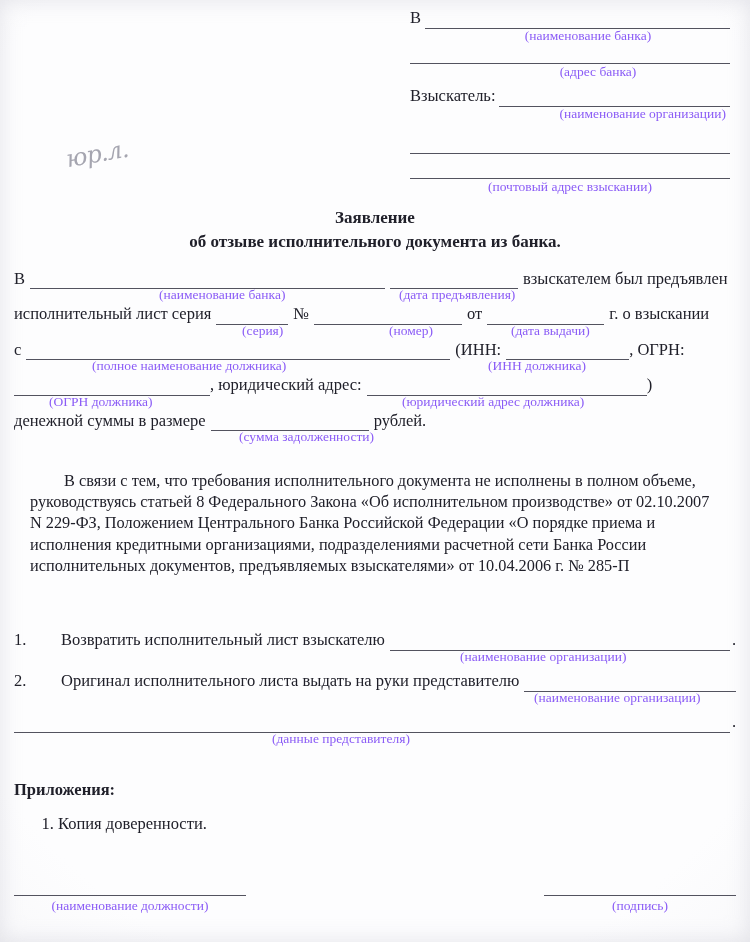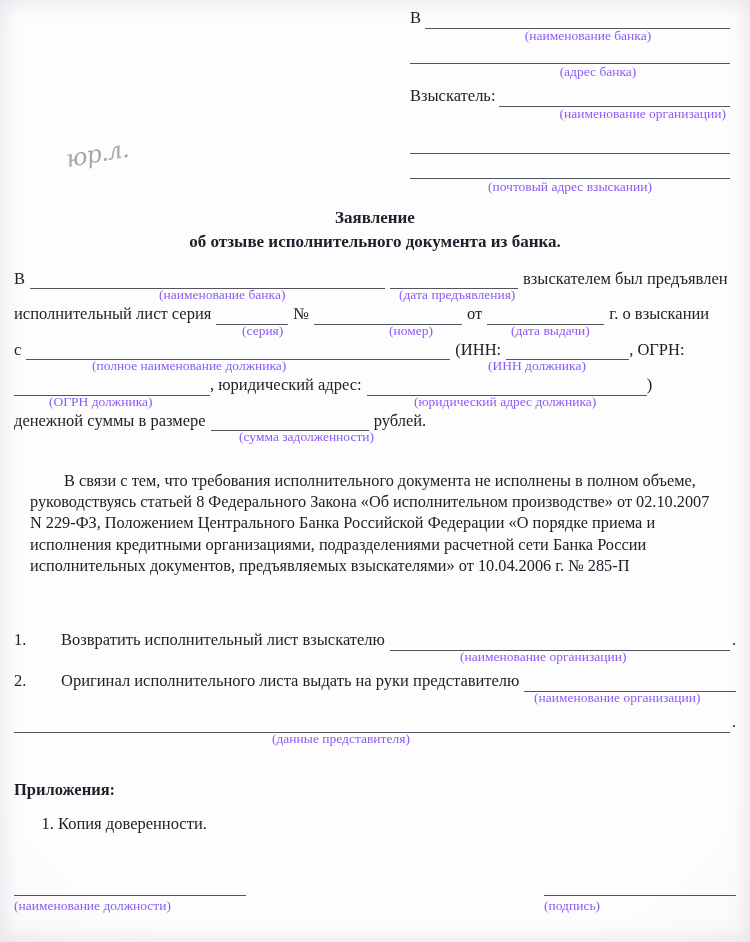--- a/index.html
+++ b/index.html
@@ -191,21 +191,21 @@
 
   
   .signs {
     position: absolute;
     left: 14px;
     right: 14px;
     bottom: 28px;
     display: flex;
     justify-content: space-between;
   }
-  .sign-col { }
+  .sign-col { text-align: center; }
   .sign-col .bar {
     border-bottom: 1.4px solid #53535f;
     height: 0;
     margin-bottom: 3px;
   }
   .sign-col.c1 { width: 232px; }
   .sign-col.c2 { width: 192px; }
   .sign-col.c3 { width: 232px; }
 </style>
 </head>
@@ -301,21 +301,21 @@
 
     <div class="line">
       <span class="rule" style="width:196px"></span>
       <span class="txt">, юридический адрес:</span>
       <span class="sp"></span>
       <span class="rule" style="width:280px"></span>
       <span class="txt">)</span>
     </div>
     <div class="capline">
       <span class="cap" style="left:35px">(ОГРН должника)</span>
-      <span class="cap" style="left:400px">(юридический адрес должника)</span>
+      <span class="cap" style="left:388px">(юридический адрес должника)</span>
     </div>
 
     <div class="line">
       <span class="txt">денежной суммы в размере</span>
       <span class="sp"></span>
       <span class="rule" style="width:158px"></span>
       <span class="sp"></span>
       <span class="txt">рублей.</span>
     </div>
     <div class="capline">

